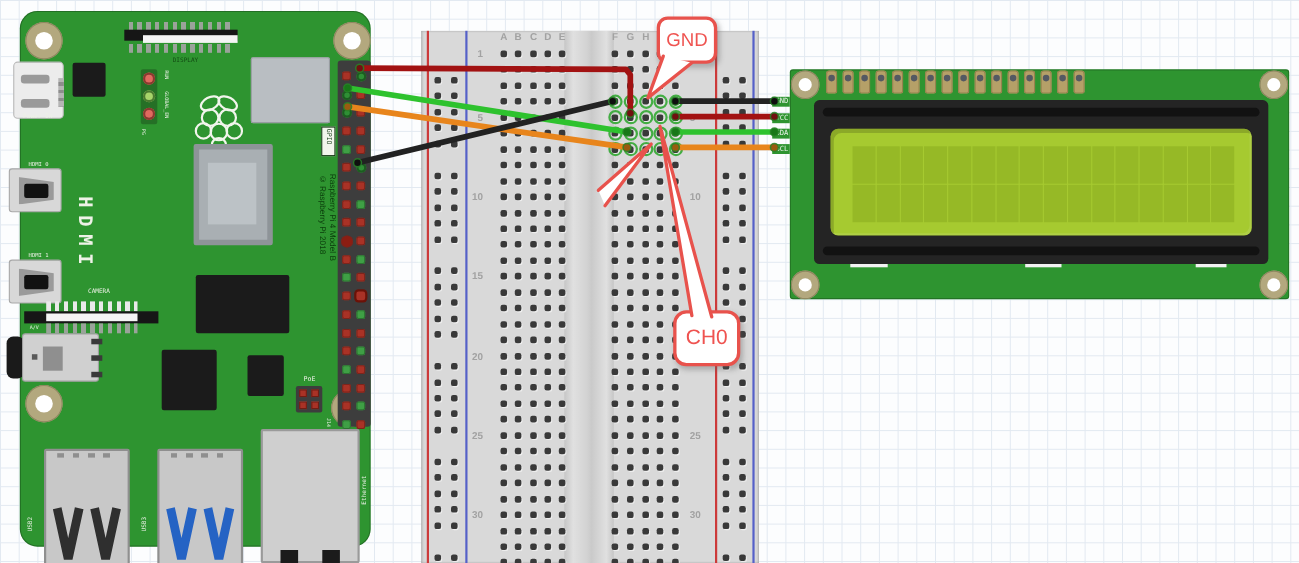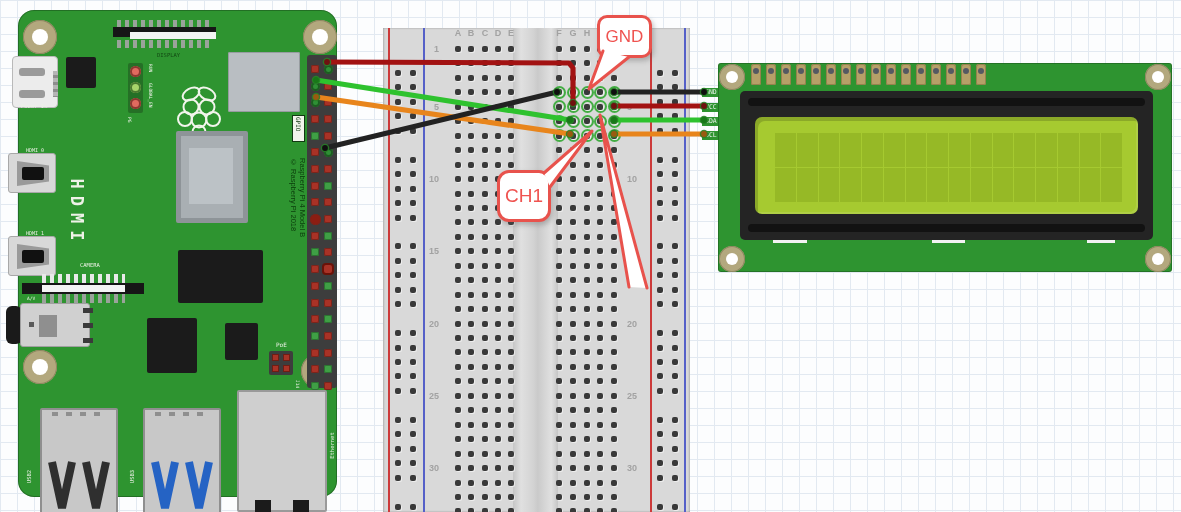--- a/index.html
+++ b/index.html
@@ -857,21 +857,21 @@
       <circle cx="614" cy="120" r="3.6" fill="#187818" stroke="rgba(40,130,40,.85)" stroke-width="1.4"></circle>
       <circle cx="704" cy="120" r="3.6" fill="#187818" stroke="rgba(40,130,40,.85)" stroke-width="1.4"></circle>
       <polyline points="614,134 704,134" fill="none" stroke="#e8851c" stroke-width="5.2" stroke-linecap="round" stroke-linejoin="round"></polyline>
       <circle cx="614" cy="134" r="3.6" fill="#9a5b10" stroke="rgba(40,130,40,.85)" stroke-width="1.4"></circle>
       <circle cx="704" cy="134" r="3.6" fill="#9a5b10" stroke="rgba(40,130,40,.85)" stroke-width="1.4"></circle>
     </svg>
 
   <div class="callout" id="co-gnd" style="left: 597px; top: 15px; width: 55px; height: 43px; border-radius: 10px; font-size: 17px;">
     <span>GND</span>
   </div>
-  <div class="callout" id="co-ch1" style="left: 497px; top: 170px; width: 54px; height: 52px; border-radius: 12px; font-size: 19px;">
-    <span>CH1</span>
+  <div class="callout" id="co-ch0" style="left: 612px; top: 282px; width: 61px; height: 51px; border-radius: 12px; font-size: 19px;">
+    <span>CH0</span>
   </div>
   <svg id="pointers" class="layer" viewBox="0 0 1181 512">
       <path d="M603,51 L589,89 L629,57" fill="#ffffff" stroke="#e8524c" stroke-width="3" stroke-linejoin="round" stroke-linecap="round"></path>
       <path d="M544,173 L592,131 L550,187" fill="#ffffff" stroke="#e8524c" stroke-width="3" stroke-linejoin="round" stroke-linecap="round"></path>
       <path d="M629,287 L600,115 L647,288" fill="#ffffff" stroke="#e8524c" stroke-width="3" stroke-linejoin="round" stroke-linecap="round"></path>
     </svg>
 </div>
 
 </body></html>

